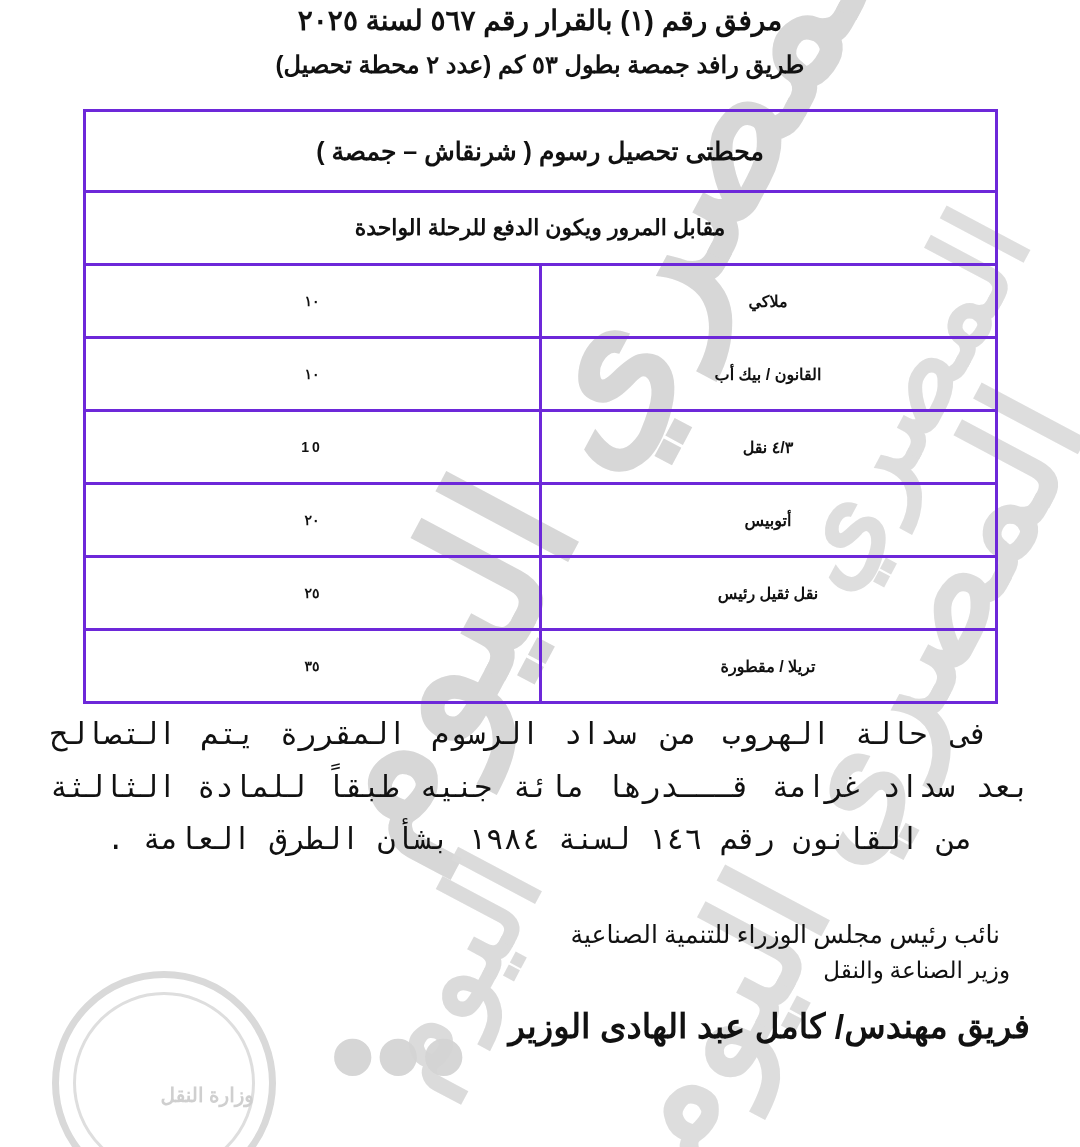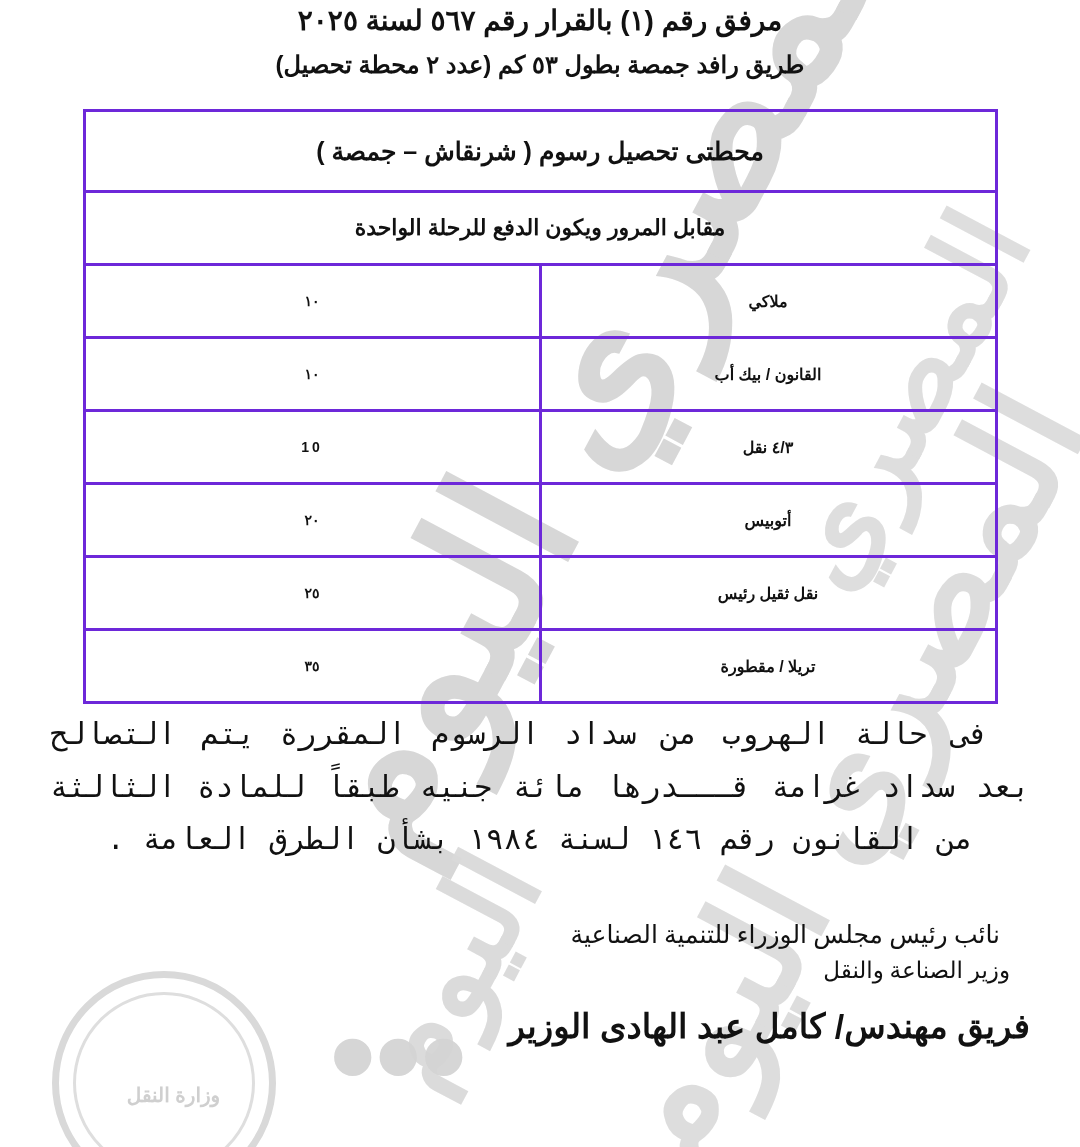--- a/index.html
+++ b/index.html
@@ -82,24 +82,23 @@
   }
   .wm-stamp::after {
     content: "";
     position: absolute;
     inset: 14px;
     border: 3px solid #dedede;
     border-radius: 50%;
   }
   .wm-stamp-text {
     position: absolute;
-    left: 76px;
+    left: 59px;
     bottom: 40px;
     width: 195px;
-    text-align: center;
     color: #cfcfcf;
     font-family: "Liberation Sans", sans-serif;
     font-size: 20px;
     font-weight: bold;
     z-index: 0;
   }
 
   
   .page {
     position: relative;

